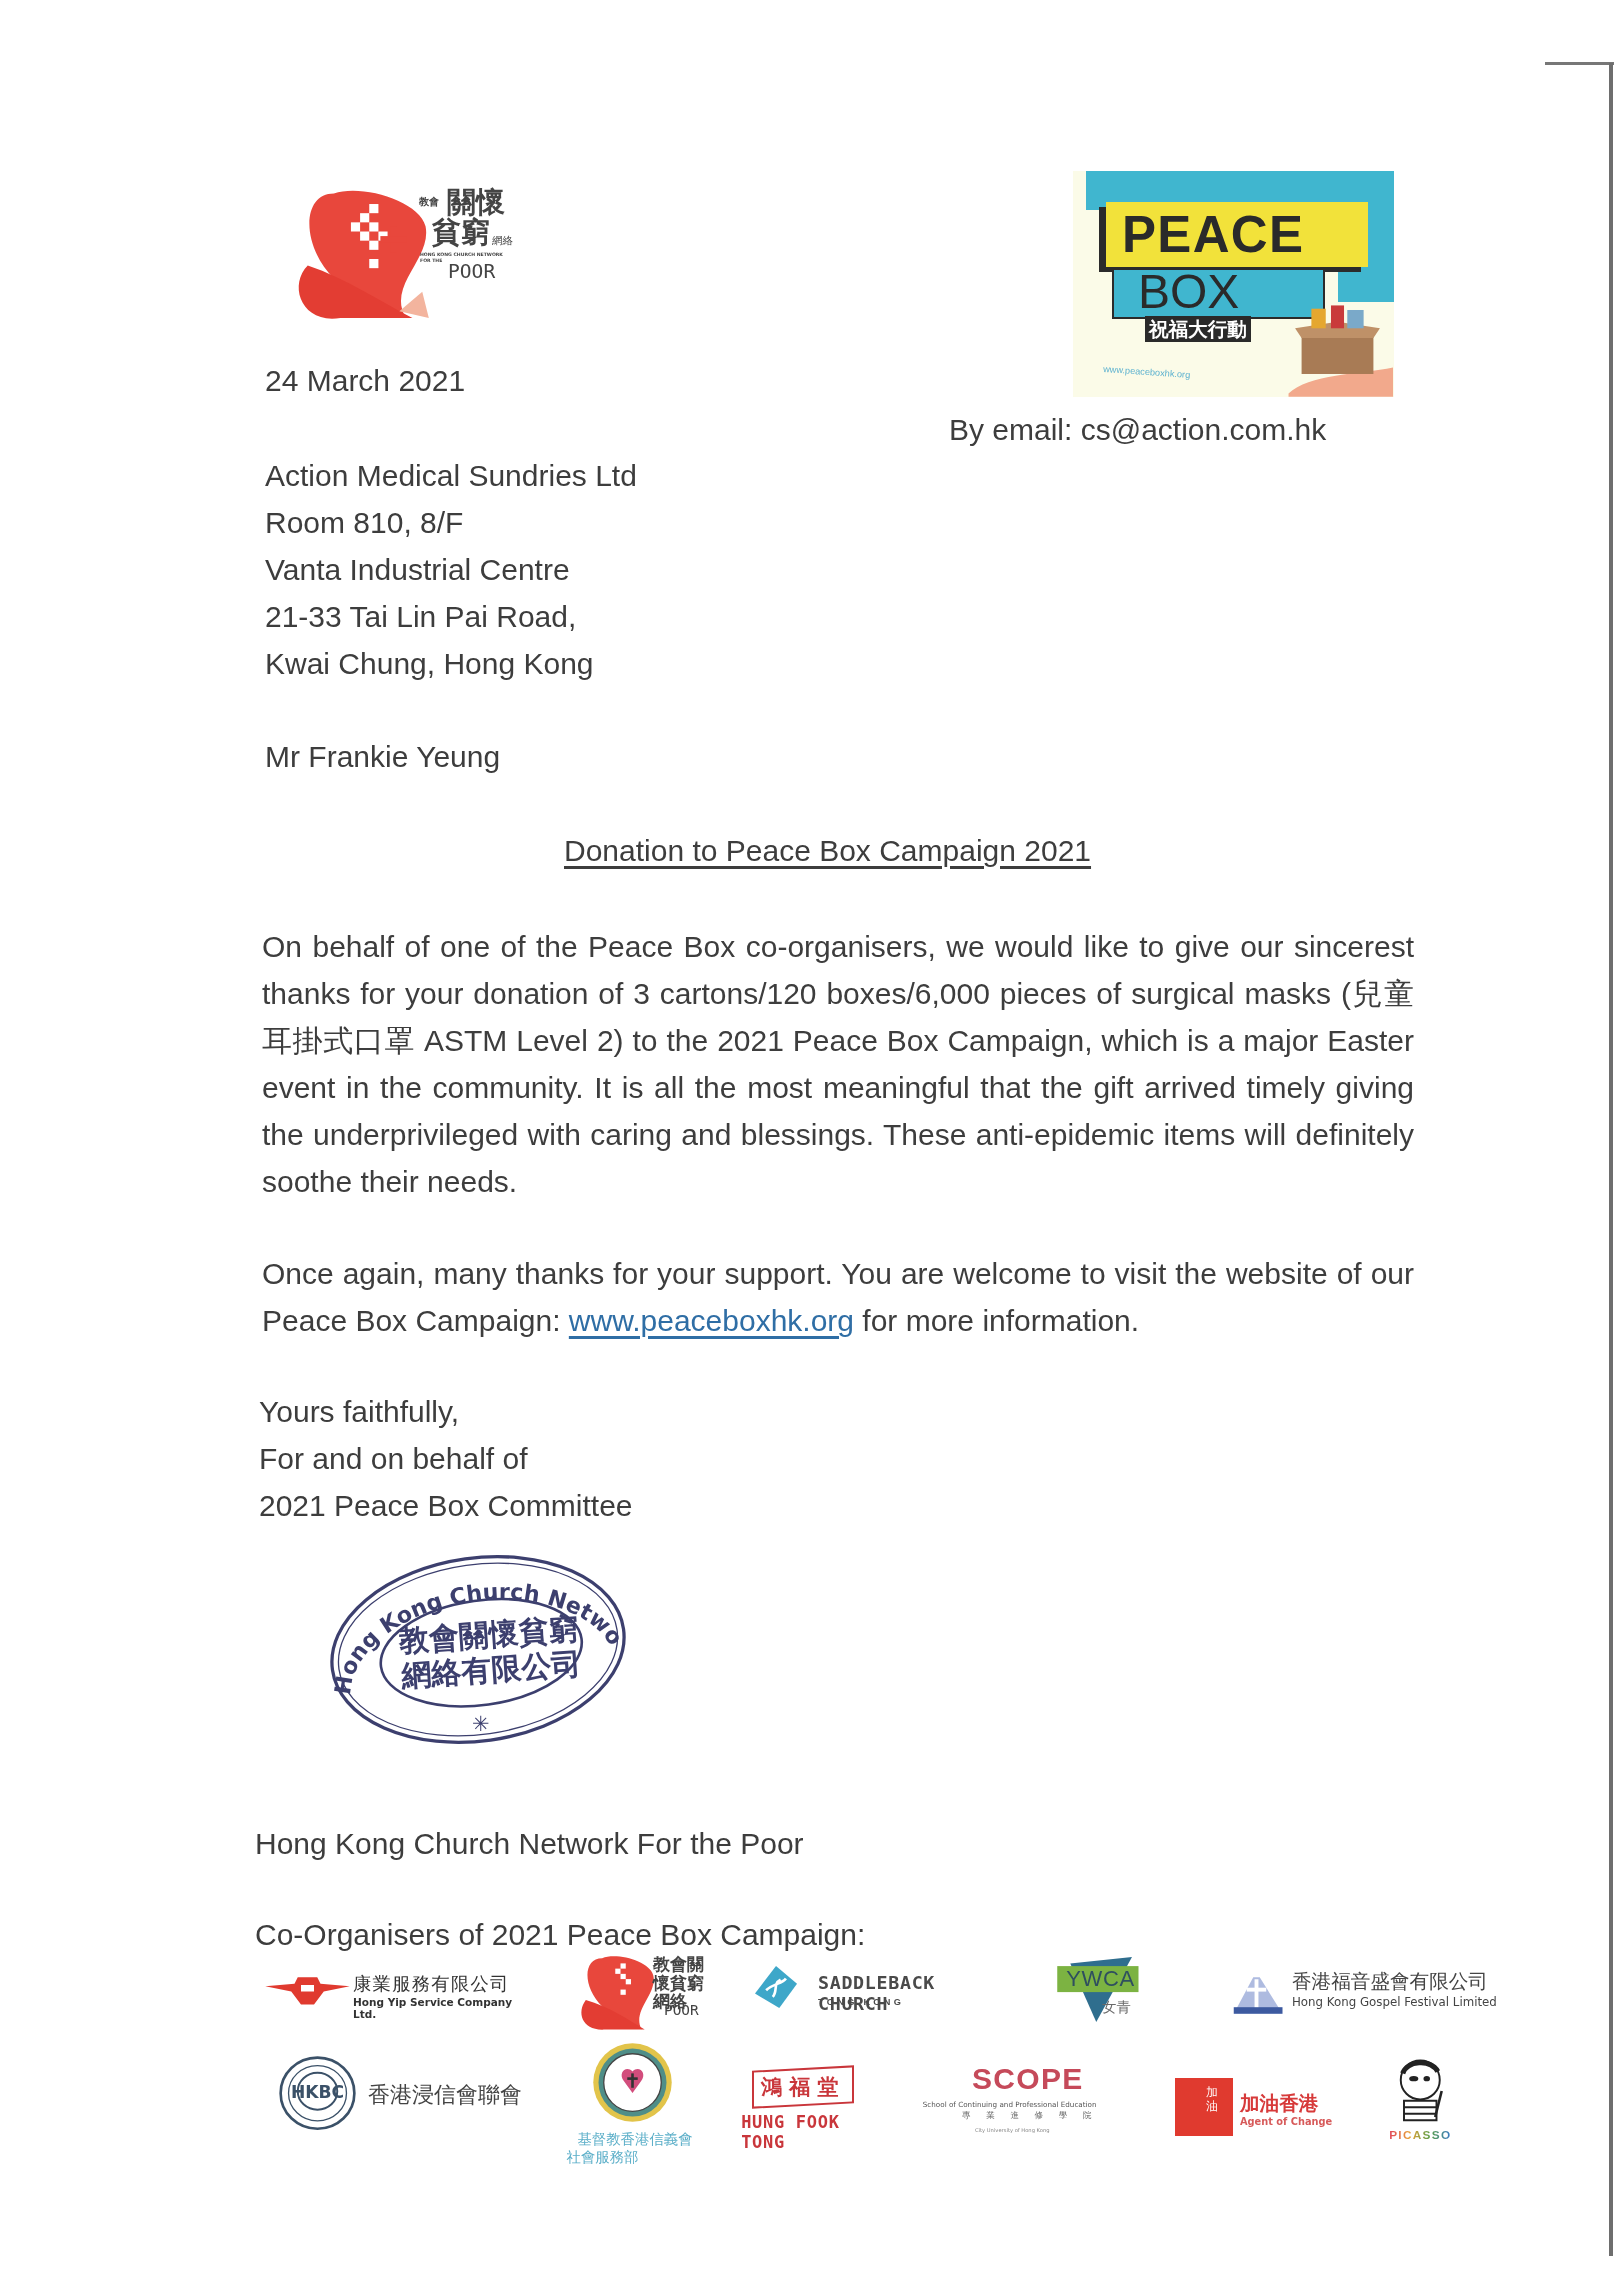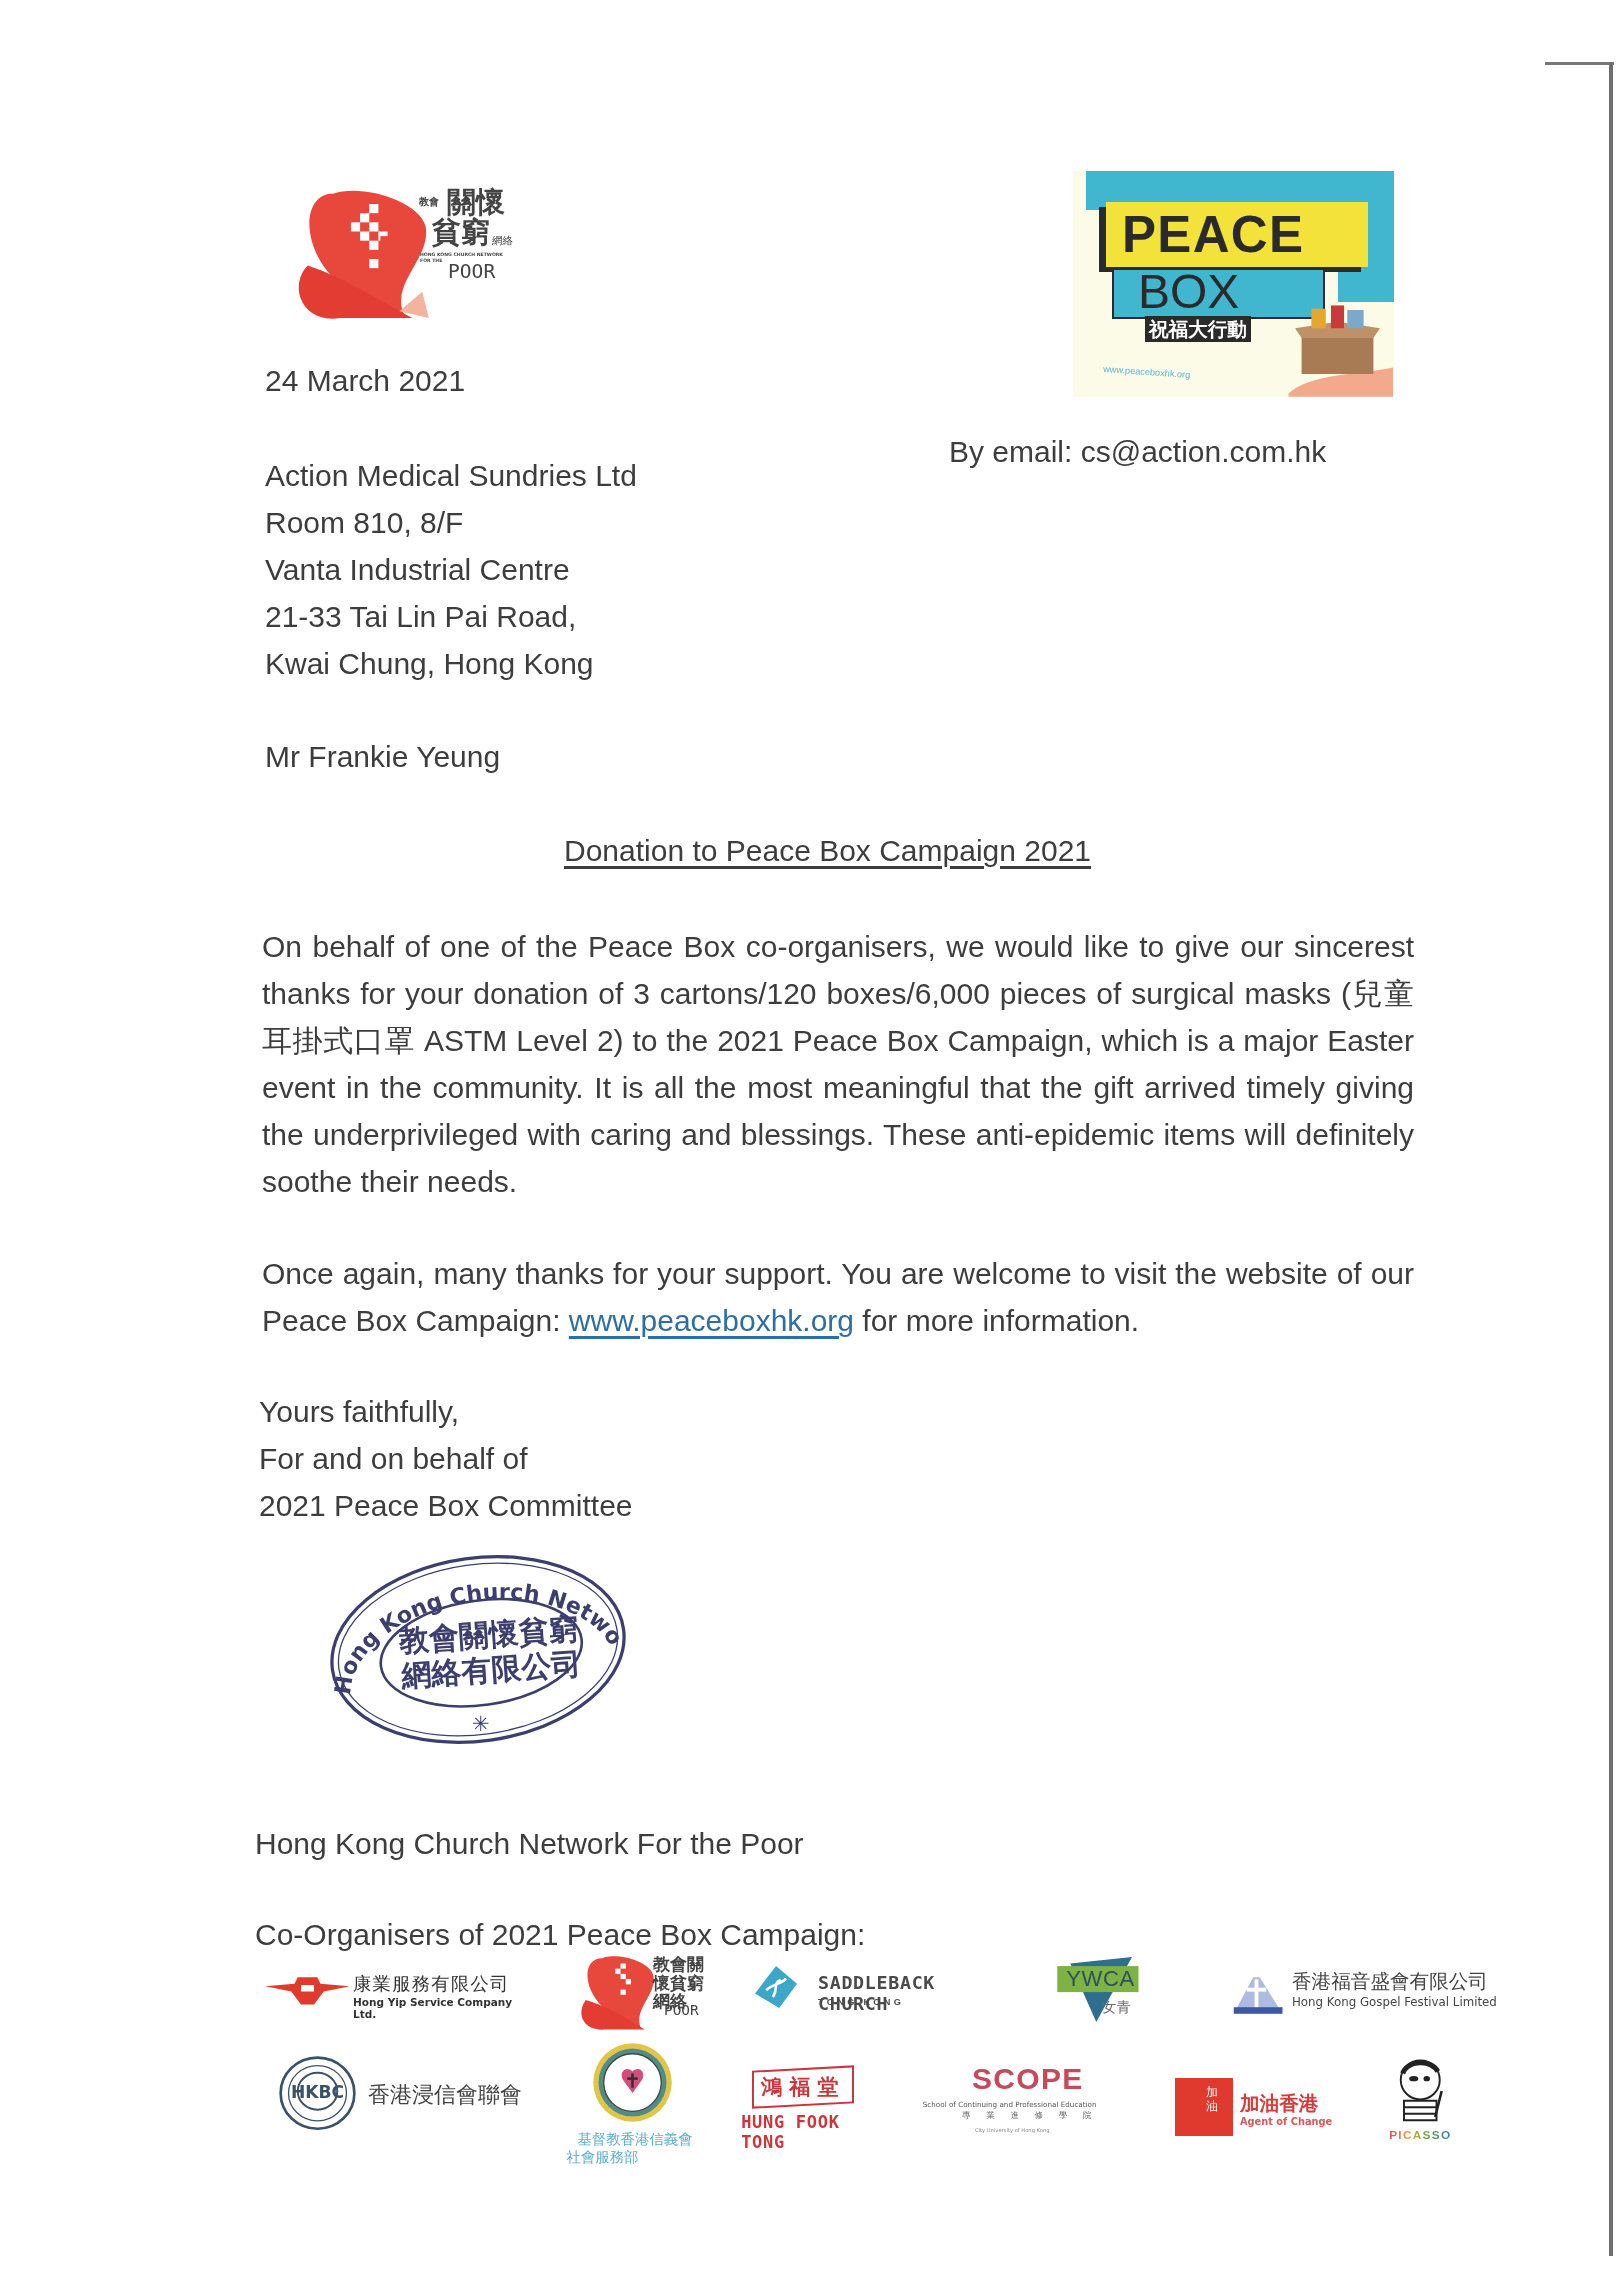--- a/index.html
+++ b/index.html
@@ -64,21 +64,21 @@
     <path d="M10 140 C 40 110, 120 110, 170 100 L 170 145 L 10 145 Z" fill="#f2a98c"></path>
     <rect x="30" y="40" width="110" height="70" fill="#a87b55"></rect>
     <path d="M20 40 L 85 30 L 150 40 L 140 55 L 30 55 Z" fill="#bf9168"></path>
     <rect x="45" y="10" width="22" height="30" fill="#e5a730"></rect>
       <rect x="75" y="5" width="20" height="35" fill="#c93b3b"></rect>
     <rect x="100" y="12" width="25" height="28" fill="#7aa9c9"></rect>
   </svg>
 </div>
 
 <div class="abs txt" style="left:265px;top:357px;">24 March 2021</div>
-<div class="abs txt" style="left:949px;top:428px;">By email: cs@action.com.hk</div>
+<div class="abs txt" style="left:949px;top:406px;">By email: cs@action.com.hk</div>
 
 <div class="abs" style="left:265px;top:452px;">
   <div class="txt">Action Medical Sundries Ltd</div>
   <div class="txt">Room 810, 8/F</div>
   <div class="txt">Vanta Industrial Centre</div>
   <div class="txt">21-33 Tai Lin Pai Road,</div>
   <div class="txt">Kwai Chung, Hong Kong</div>
 </div>
 <div class="abs txt" style="left:265px;top:733px;">Mr Frankie Yeung</div>
 

